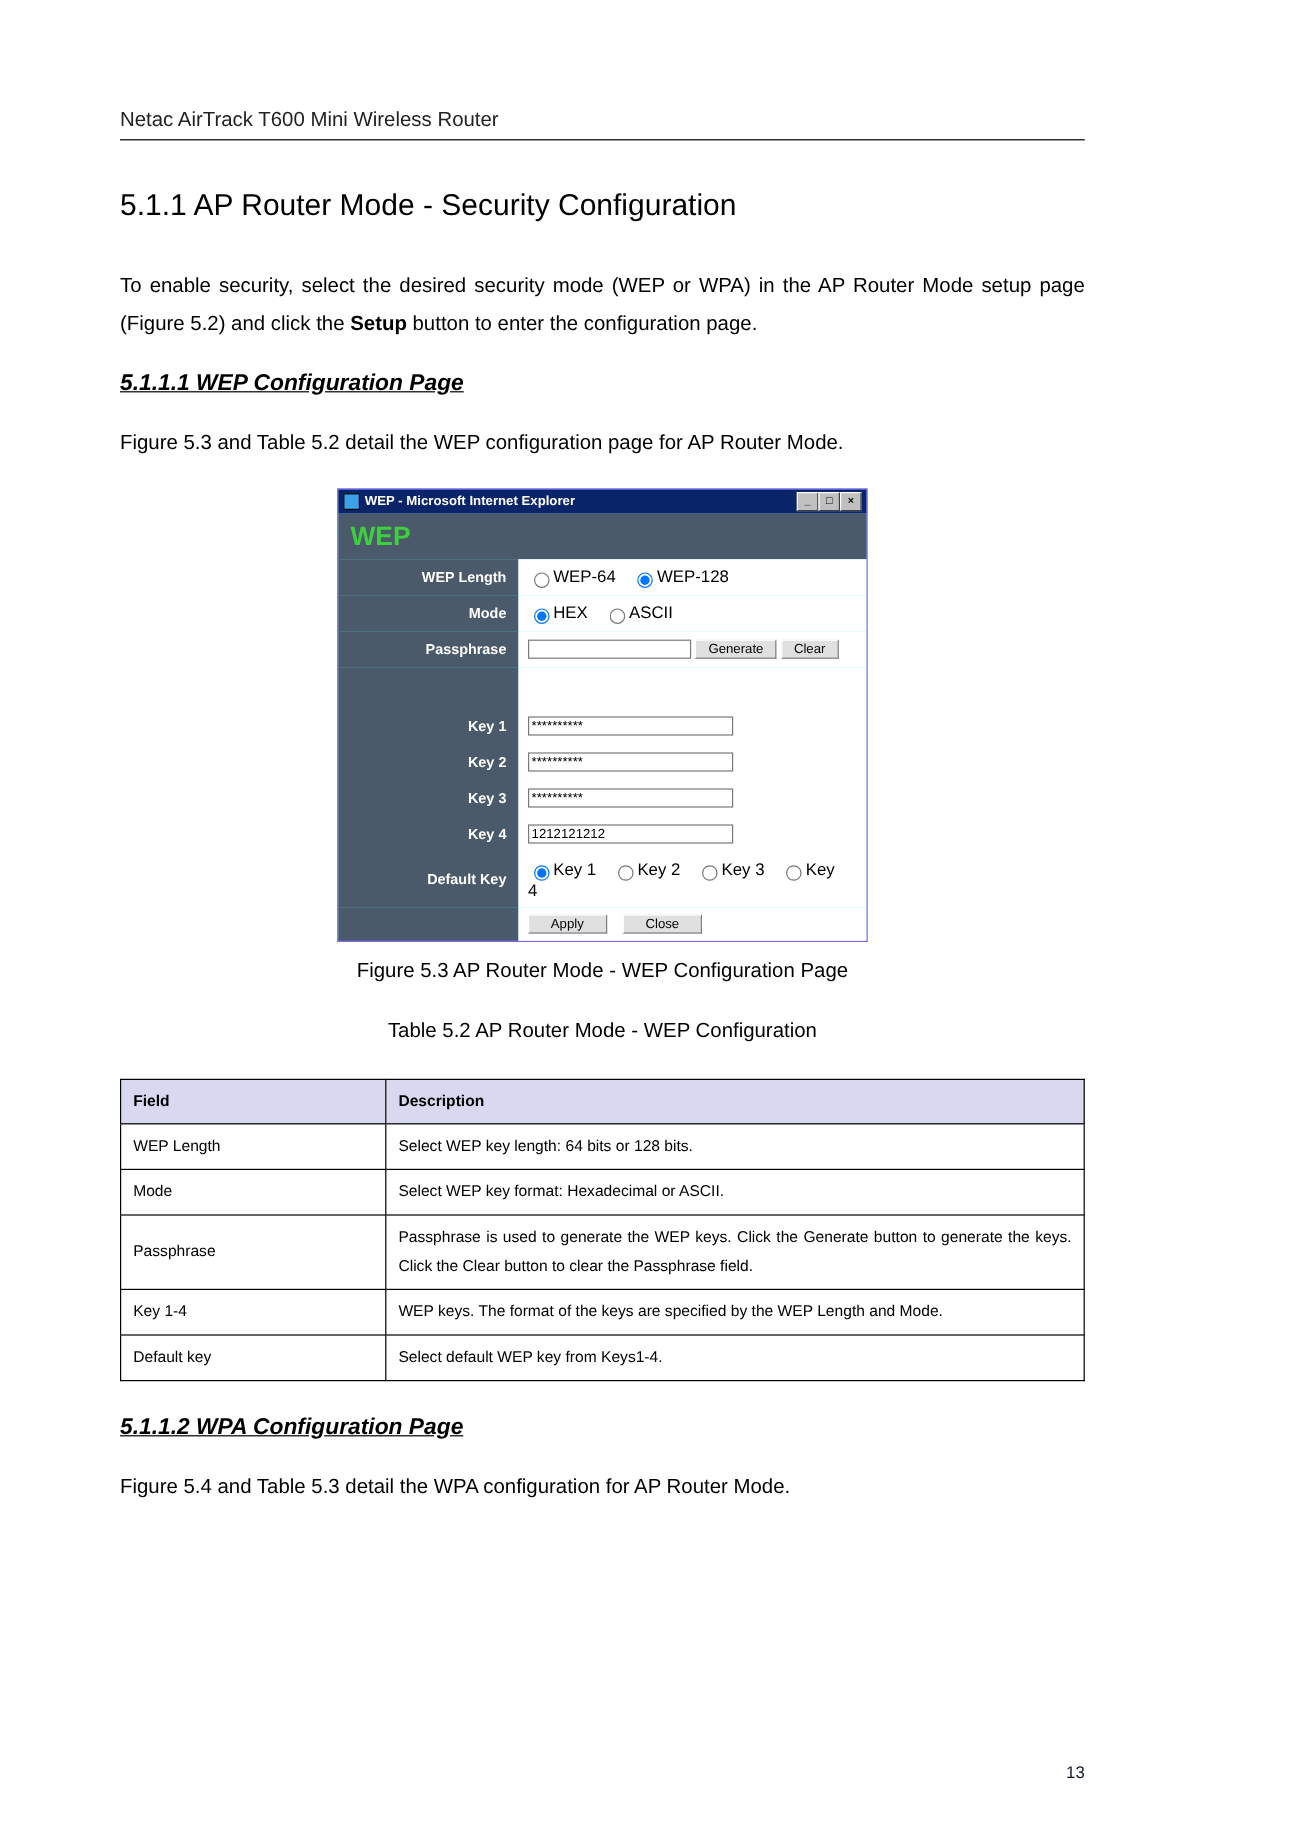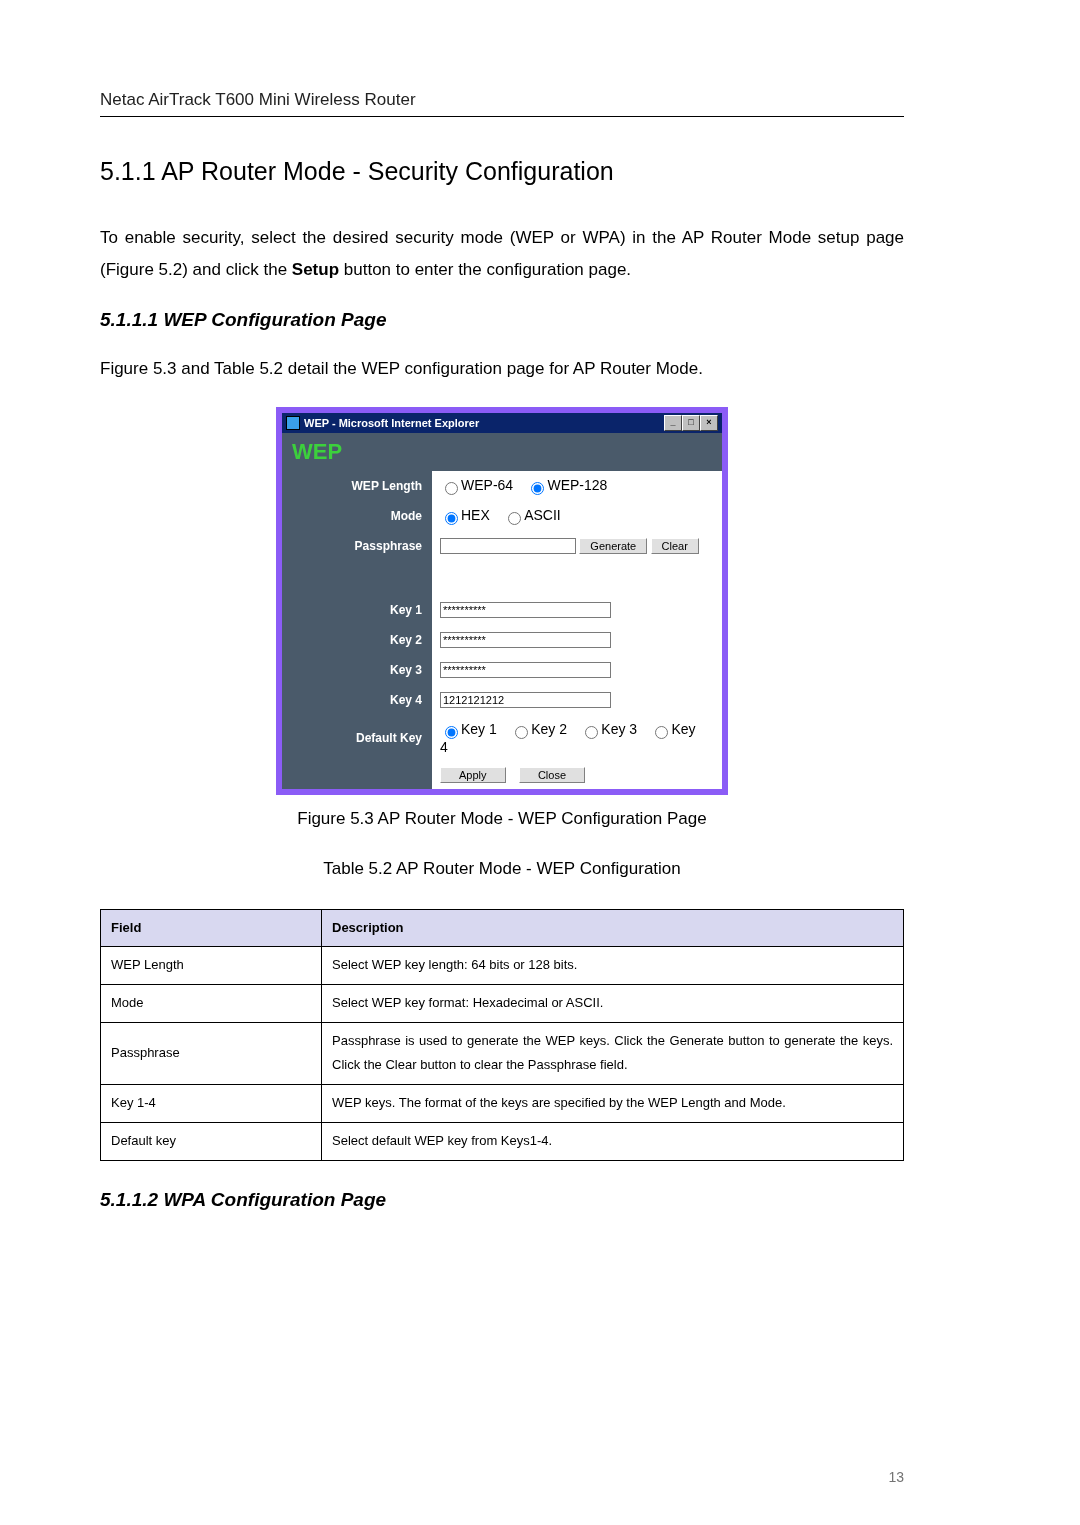--- a/index.html
+++ b/index.html
@@ -36,35 +36,36 @@
     margin-bottom: 22px;
   }
   .body-text .bold {
     font-weight: bold;
   }
   .h-sub {
     font-size: 19px;
     font-weight: bold;
     font-style: italic;
     margin: 18px 0 22px 0;
+    text-decoration: underline;
   }
   .figure-wrap {
     text-align: center;
     margin: 20px 0 12px 0;
   }
   .caption {
     text-align: center;
     font-size: 17px;
     margin: 14px 0 30px 0;
   }
   
   .ie-window {
     display: inline-block;
     width: 440px;
-    border: 6px solid #8b5cf6;
+    border: 1px solid #8b5cf6;
     background: #7dd3fc;
     text-align: left;
     font-size: 12px;
   }
   .ie-titlebar {
     background: linear-gradient(#0a246a, #0a246a);
     color: #fff;
     font-weight: bold;
     font-size: 11px;
     padding: 2px 4px;
@@ -171,21 +172,21 @@
     font-weight: bold;
   }
   table.desc td.col-field {
     width: 200px;
   }
   .page-num {
     position: absolute;
     bottom: 40px;
     right: 100px;
     font-size: 14px;
-    color: #737373;
+    color: #0f172a;
   }
 </style>
 </head>
 <body>
 
 <div class="page">
 
   <div class="header-line">Netac AirTrack T600 Mini Wireless Router</div>
 
   <div class="h-section">5.1.1 AP Router Mode - Security Configuration</div>
@@ -309,15 +310,16 @@
     </tr>
     <tr>
       <td class="col-field">Default key</td>
       <td>Select default WEP key from Keys1-4.</td>
     </tr>
   </tbody>
     </table>
 
   <div class="h-sub" style="margin-top:28px">5.1.1.2 WPA Configuration Page</div>
 
+  <div class="body-text">Figure 5.4 and Table 5.3 detail the WPA configuration for AP Router Mode.</div>
 
   <div class="page-num">13</div>
 </div>
 
 </body></html>

